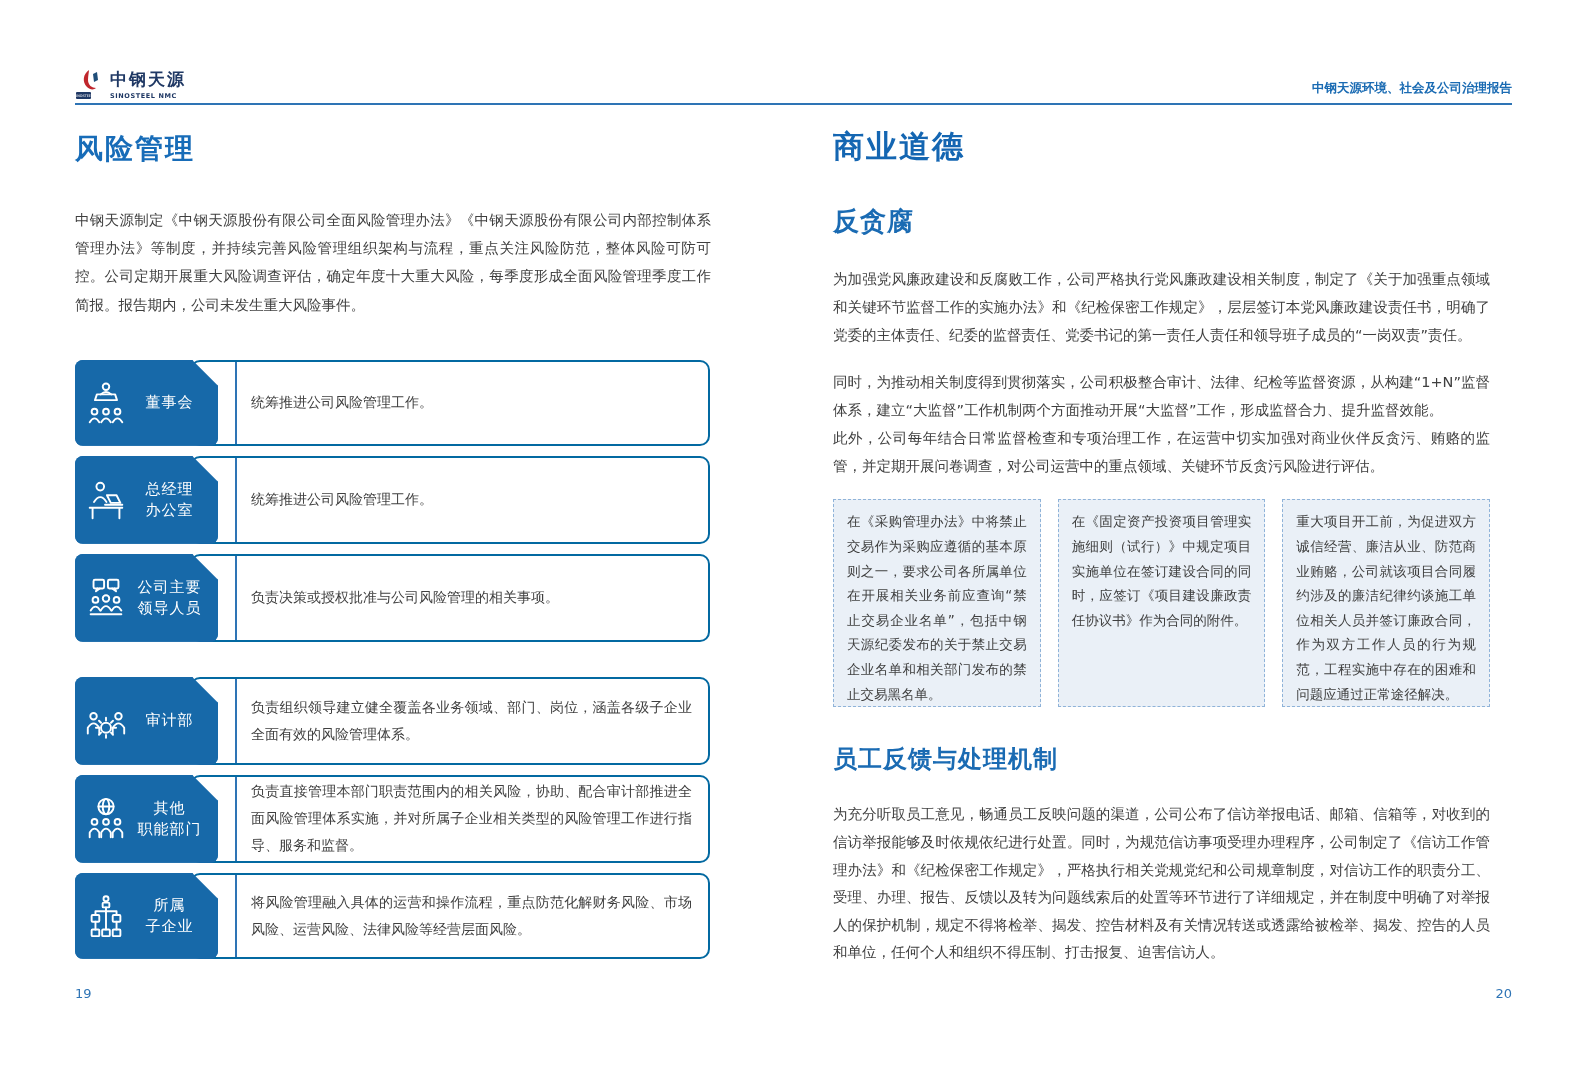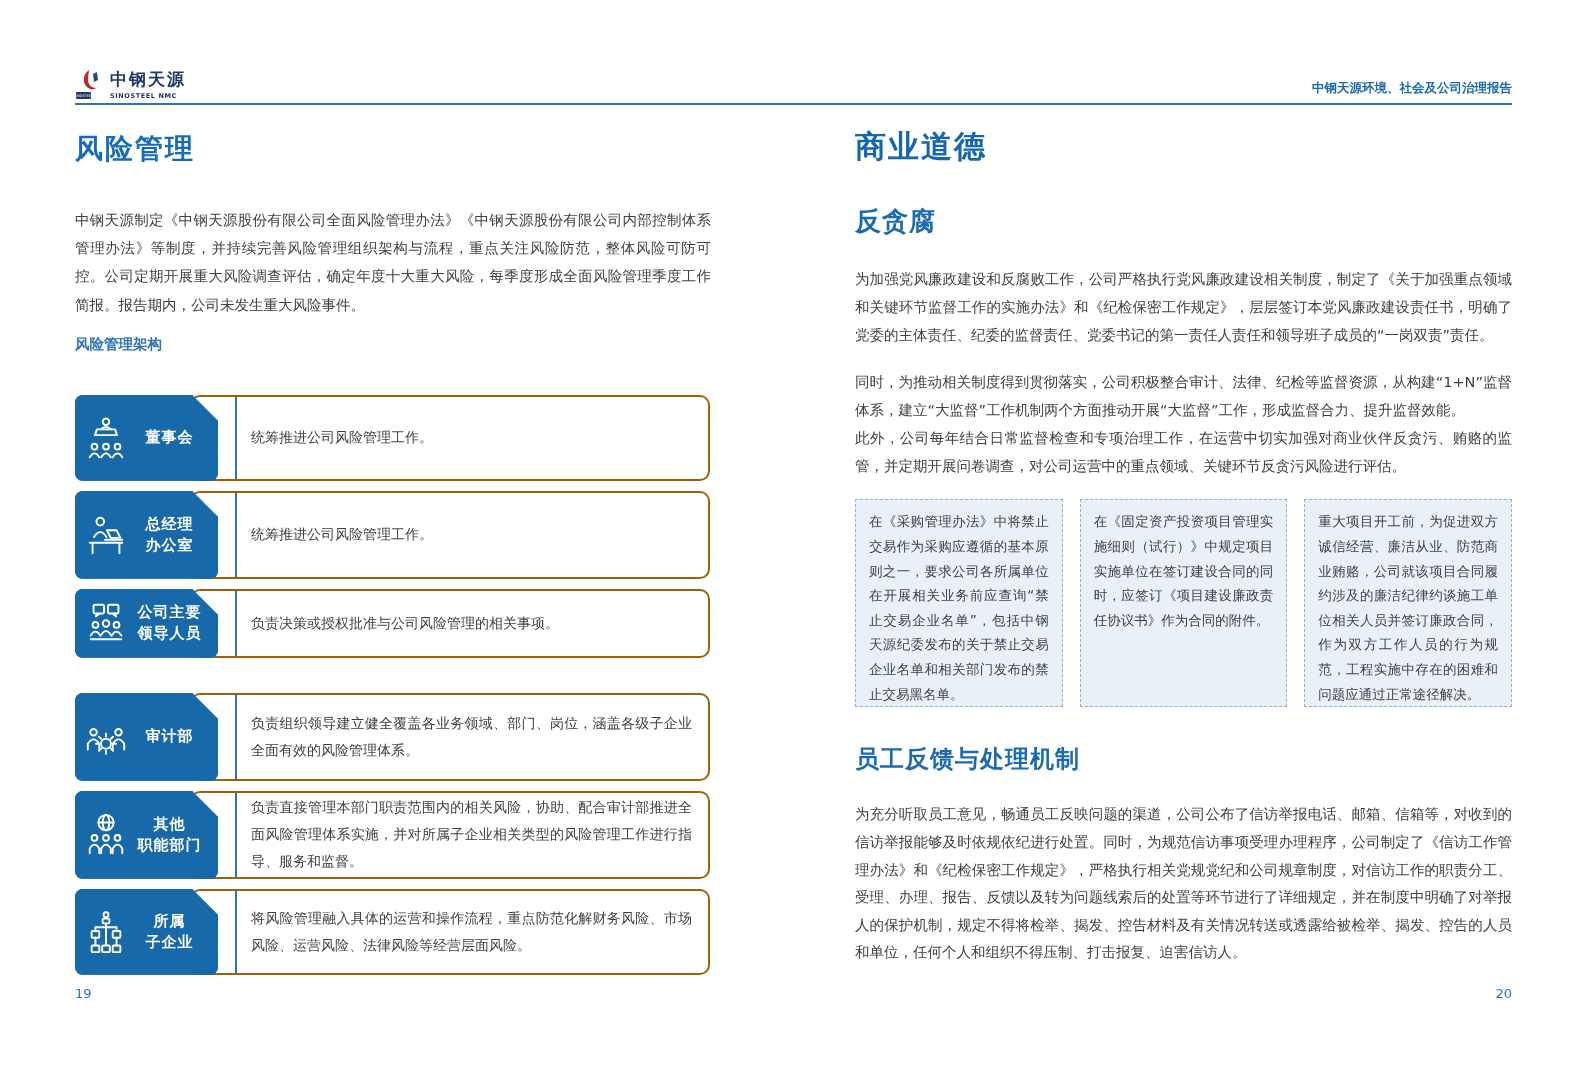--- a/index.html
+++ b/index.html
@@ -10,47 +10,47 @@
   
   .logo { position:absolute; left:75px; top:68px; display:flex; align-items:flex-start; gap:1px; }
   .logo-mark { width:34px; height:34px; }
   .logo-text .cn { font-size:17px; font-weight:bold; color:#1F3864; letter-spacing:2px; }
   .logo-text .en { font-size:6.5px; font-weight:bold; color:#1F3864; letter-spacing:0.6px; margin-top:1px; }
   .report-title { position:absolute; right:75px; top:80px; font-size:12.5px; font-weight:bold; color:#1A6BB3; }
   .header-rule { position:absolute; left:75px; right:75px; top:103px; height:2px; background:#2E74B5; }
 
   
   .col-left  { position:absolute; left:75px;  top:120px; width:636px; }
-  .col-right { position:absolute; left:855px; top:120px; width:657px; }
+  .col-right { position:absolute; left:833px; top:120px; width:657px; }
 
   .h1-left  { margin-top:10px; font-size:28px; font-weight:bold; color:#176CB8; letter-spacing:2px; }
   .h1-right { margin-top:6px;  font-size:31px; font-weight:800; color:#1466B2; letter-spacing:2px; }
   .h2-blue  { font-size:26px; font-weight:bold; color:#1A6BB3; letter-spacing:1px; }
   .subhead  { font-size:14.5px; font-weight:bold; color:#2E74B5; }
   .body-p   { font-size:14.5px; line-height:28.2px; color:#3F3F3F; text-align:justify; }
 
   .intro { margin-top:38px; }
   .sub-arch { margin-top:16px; }
 
   
   .rows { margin-top:41px; display:flex; flex-direction:column; gap:10px; }
   .row  { position:relative; }
   .desc-box { position:absolute; left:115px; right:1px; top:0; bottom:0;
-              border:2px solid #a16207; border-radius:10px; background:#fff; }
+              border:2px solid #0369a1; border-radius:10px; background:#fff; }
   .desc-sep { position:absolute; left:43px; top:0; bottom:0; width:2px; background:#2E74B5; }
   .desc-text { position:absolute; left:59px; right:16px; top:0; bottom:0;
                display:flex; align-items:center; font-size:14px; line-height:27px;
                color:#3F3F3F; text-align:justify; }
   .label-box { position:absolute; left:0; top:0; bottom:0; width:143px; background:#1769A9;
                border-radius:8px; display:flex; align-items:center;
                clip-path:polygon(0 0, calc(100% - 26px) 0, 100% 26px, 100% 100%, 0 100%);
                box-shadow:0 0 0 1px #1769A9 inset; }
   .label-icon { width:56px; display:flex; justify-content:center; align-items:center; flex:0 0 56px; padding-left:6px; }
   .label-icon svg { width:46px; height:46px; }
-  .label-text { flex:1; text-align:center; color:#fff; font-size:15px; font-weight:bold;
+  .label-text { flex:1; text-align:center; color:#fff; font-size:15px; font-weight:normal;
                 line-height:21px; white-space:pre-line; padding-right:10px; letter-spacing:1px; }
 
   
   .sec-anti   { margin-top:36px; }
   .p-anti1    { margin-top:26px; }
   .p-anti2    { margin-top:18px; }
   .p-anti3    { margin-top:0; }
   .sub-measure{ margin-top:17px; }
   .boxes { margin-top:19px; display:flex; gap:17px; }
   .dashed-box { flex:1; height:208px; background:#EAF0F7; border:1.6px dashed #8FB3D9;
@@ -82,21 +82,20 @@
       <div class="cn">中钢天源</div>
       <div class="en">SINOSTEEL NMC</div>
     </div>
   </div>
   <div class="report-title">中钢天源环境、社会及公司治理报告</div>
   <div class="header-rule"></div>
 
   <section class="col-left">
     <h1 class="h1-left">风险管理</h1>
     <p class="body-p intro">中钢天源制定《中钢天源股份有限公司全面风险管理办法》《中钢天源股份有限公司内部控制体系管理办法》等制度，并持续完善风险管理组织架构与流程，重点关注风险防范，整体风险可防可控。公司定期开展重大风险调查评估，确定年度十大重大风险，每季度形成全面风险管理季度工作简报。报告期内，公司未发生重大风险事件。</p>
-    <h3 class="subhead sub-arch">风险管理架构</h3>
 
     <div class="rows">
 
       <div class="row" style="height:86px;">
         <div class="desc-box">
           <div class="desc-sep"></div>
           <div class="desc-text">统筹推进公司风险管理工作。</div>
         </div>
         <div class="label-box">
           <span class="label-icon">
@@ -133,21 +132,21 @@
               <path d="M23 29 h18"></path>
               <path d="M7 32 h34 M10 32 v11 M38 32 v11"></path>
             </g>
               </svg>
           </span>
           <span class="label-text">总经理
 办公室</span>
         </div>
       </div>
 
-      <div class="row" style="height:69px;">
+      <div class="row" style="height:88px;">
         <div class="desc-box">
           <div class="desc-sep"></div>
           <div class="desc-text">负责决策或授权批准与公司风险管理的相关事项。</div>
         </div>
         <div class="label-box">
           <span class="label-icon">
             <svg viewBox="0 0 48 48">
                 <g class="icon-stroke">
               <rect x="11" y="5" width="11" height="9" rx="1.5"></rect>
                   <path d="M15 14 l-1.5 3 l4 -3"></path>

